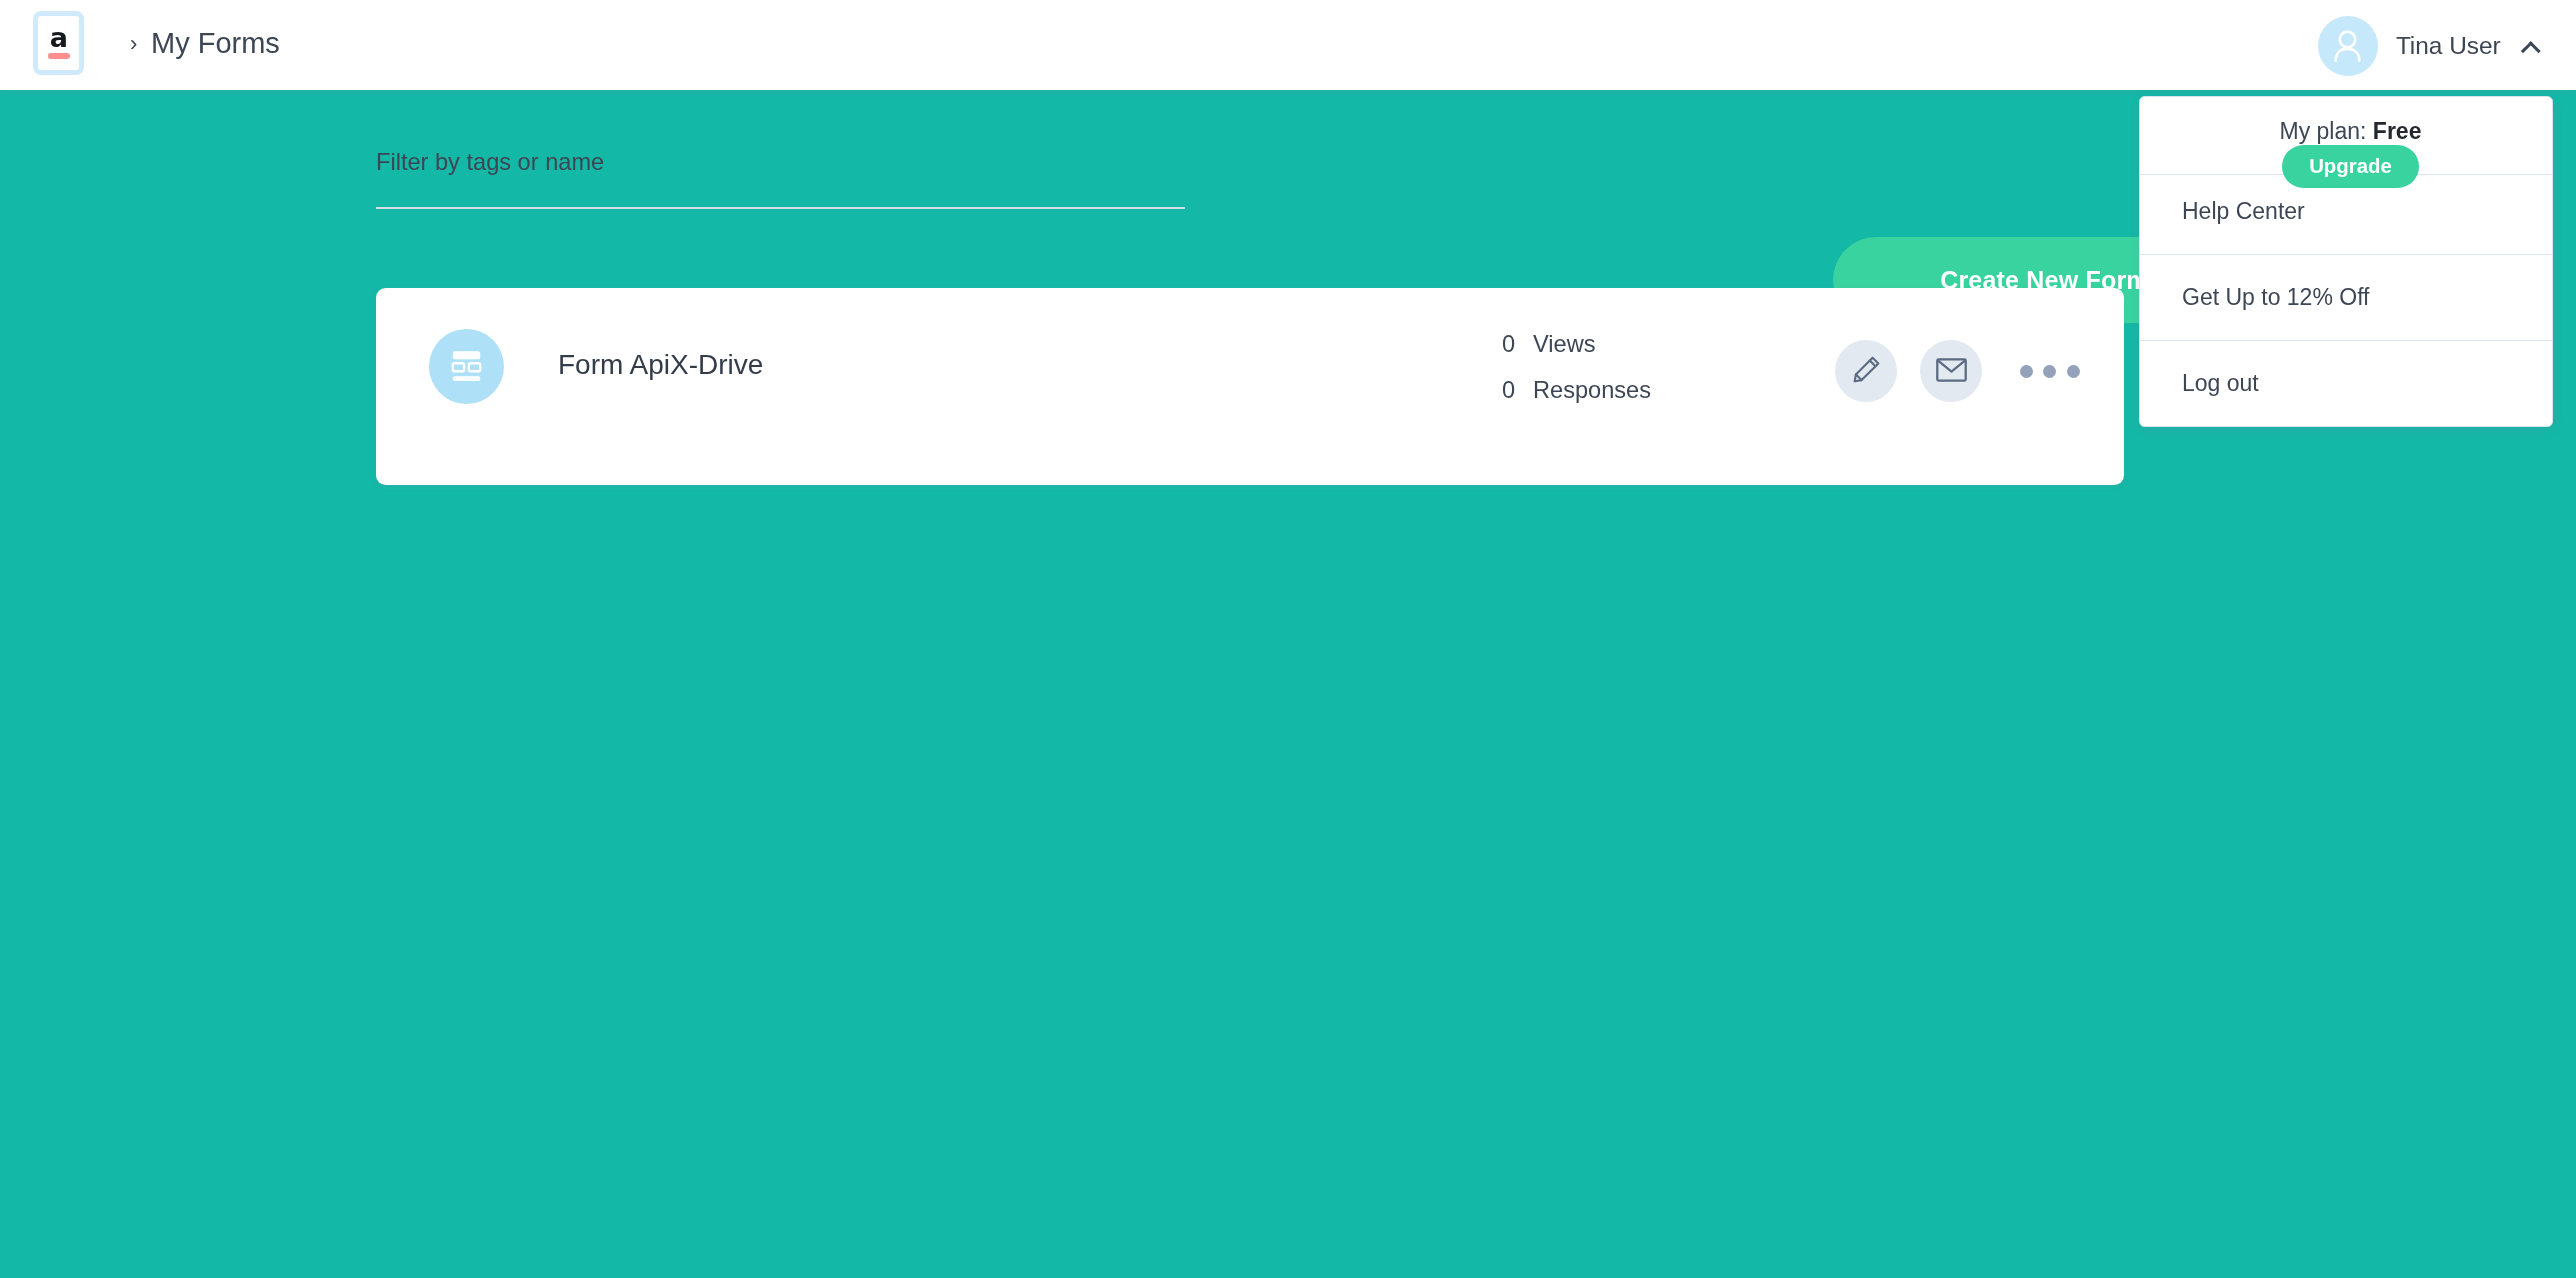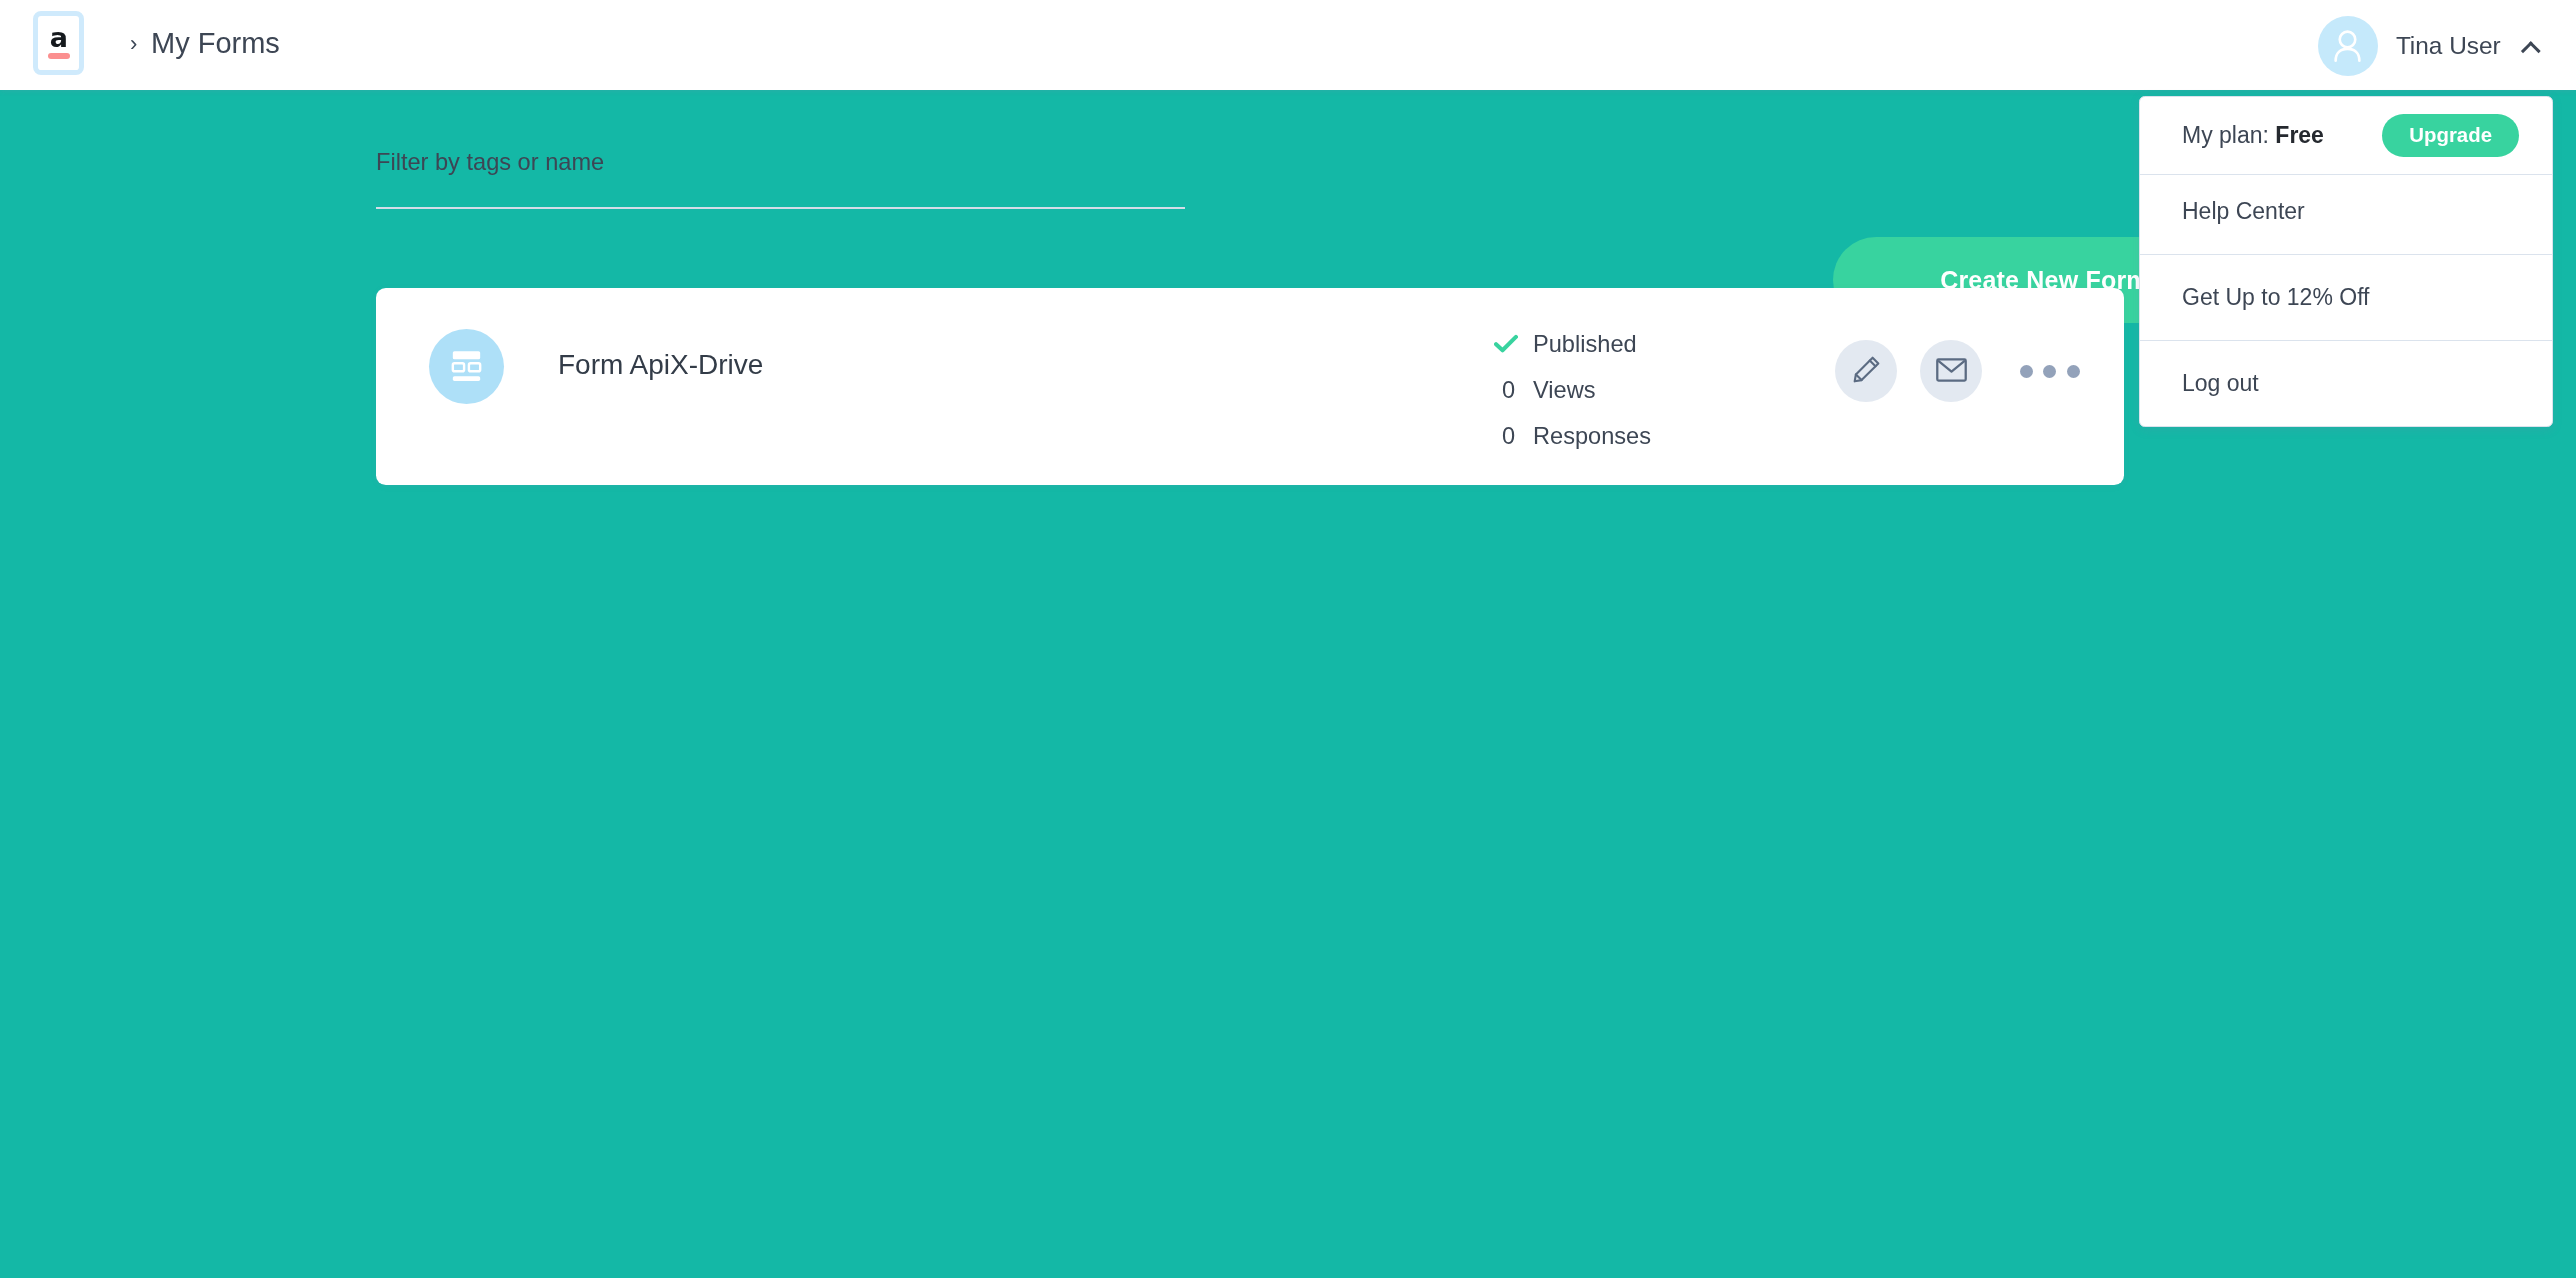--- a/index.html
+++ b/index.html
@@ -288,20 +288,21 @@
     border-bottom: 0.8px solid #dbe3ed;
   }
   .dd-section:last-child { border-bottom: none; }
 
   .dd-plan {
     display: flex;
     align-items: center;
     justify-content: space-between;
     padding: 21px 33px 21px 42px;
     height: 77px;
+    flex-direction: column;
   }
   .dd-plan-text {
     font-size: 23px;
     color: #3d4654;
     white-space: nowrap;
   }
   .dd-plan-text b { font-weight: 700; color: #25292f; }
   .upgrade-btn {
     background: #38d39f;
     border: none;
@@ -421,28 +422,20 @@
         <rect x="6" y="5" width="34" height="10" rx="2" fill="#ffffff"></rect>
         <rect x="6" y="20" width="14" height="10" rx="2" stroke="#ffffff" stroke-width="3" fill="none"></rect>
         <rect x="26" y="20" width="14" height="10" rx="2" stroke="#ffffff" stroke-width="3" fill="none"></rect>
         <rect x="6" y="36" width="34" height="6" rx="2" fill="#ffffff"></rect>
       </svg>
     </div>
 
     <div class="form-title">Form ApiX-Drive</div>
 
     <div class="stats">
-      <div class="stat-row">
-        <div class="stat-check">
-          <svg width="24.4" height="19.5" viewBox="0 0 30 24" fill="none">
-            <path d="M2.5 12.5 L10.5 20 L27 3.5" stroke="#38d39f" stroke-width="5" stroke-linecap="round" stroke-linejoin="round" fill="none"></path>
-          </svg>
-        </div>
-        <div class="stat-label">Published</div>
-      </div>
       <div class="stat-row">
         <div class="stat-val">0</div>
         <div class="stat-label">Views</div>
       </div>
       <div class="stat-row">
         <div class="stat-val">0</div>
         <div class="stat-label">Responses</div>
       </div>
     </div>
 

